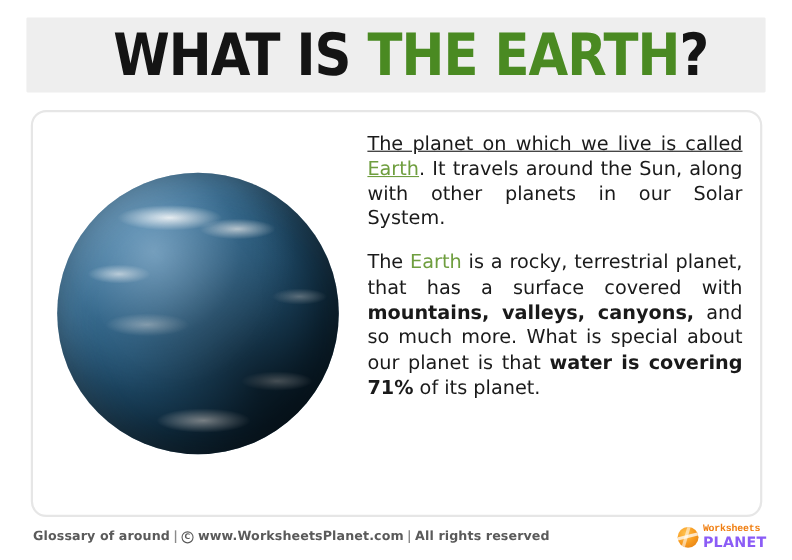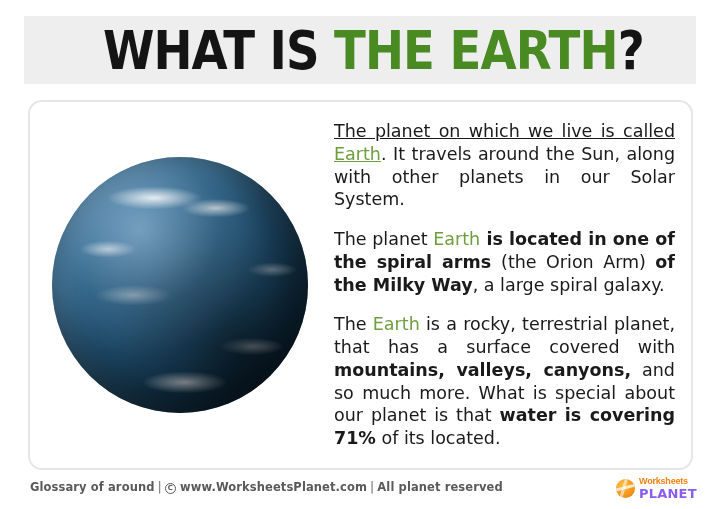--- a/index.html
+++ b/index.html
@@ -237,21 +237,21 @@
   .logo-words {
     display: flex;
     flex-direction: column;
     line-height: 1;
   }
   .logo-top {
     font-size: 9px;
     font-weight: bold;
     color: #f07f12;
     letter-spacing: -0.2px;
-    font-family: Liberation Sans, sans-serif;
+    font-family: Liberation Mono, monospace;
   }
   .logo-bottom {
     font-size: 13px;
     font-weight: bold;
     color: #8b5cf6;
     letter-spacing: 0.2px;
     margin-top: 1px;
     font-family: "DejaVu Sans", "Liberation Sans", sans-serif;
   }
 </style>
@@ -273,30 +273,29 @@
           <div class="earth-clouds"></div>
           <div class="earth-shade"></div>
         </div>
       </div>
     </div>
 
     <div class="text-pane">
 
       <p class="para"><span class="u">The planet on which we live is called </span><span class="u g">Earth</span><span>. It travels around the Sun, along with other planets in our Solar System.</span></p>
 
-      <p class="para"><span>The planet </span><span class="g">Earth</span><span class="b"> is located in one of the spiral arms </span><span>(the Orion Arm) </span><span class="b">of the Milky Way</span><span>, a large spiral galaxy.</span></p>
-
-      <p class="para"><span>The </span><span class="g">Earth</span><span> is a rocky, terrestrial planet, that has a surface covered with </span><span class="b">mountains, valleys, canyons,</span><span> and so much more. What is special about our planet is that </span><span class="b">water is covering 71%</span><span> of its located.</span></p>
+
+      <p class="para"><span>The </span><span class="g">Earth</span><span> is a rocky, terrestrial planet, that has a surface covered with </span><span class="b">mountains, valleys, canyons,</span><span> and so much more. What is special about our planet is that </span><span class="b">water is covering 71%</span><span> of its planet.</span></p>
 
     </div>
   </div>
 
   <div class="footer">
     <div class="footer-text"><span>Glossary of around</span><span class="footer-sep">|</span><span class="copy-mark">C</span>
-      <span>www.WorksheetsPlanet.com</span><span class="footer-sep">|</span><span>All planet reserved</span></div>
+      <span>www.WorksheetsPlanet.com</span><span class="footer-sep">|</span><span>All rights reserved</span></div>
   </div>
 
   <div class="logo">
     <div class="logo-ball"></div>
     <div class="logo-words">
       <span class="logo-top">Worksheets</span>
       <span class="logo-bottom">PLANET</span>
     </div>
   </div>
 

